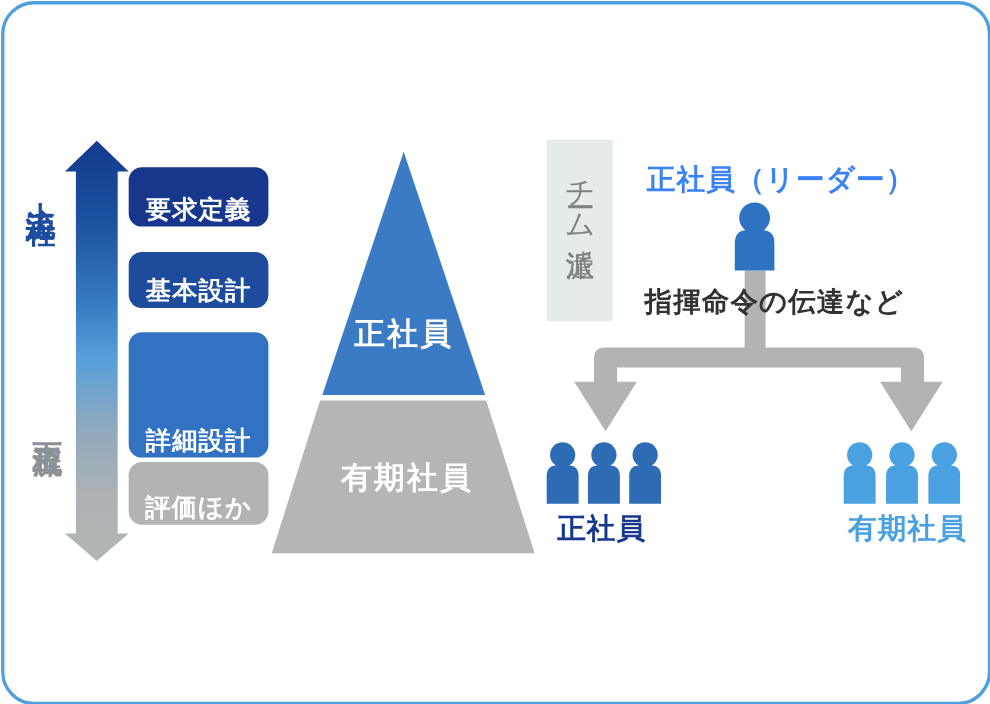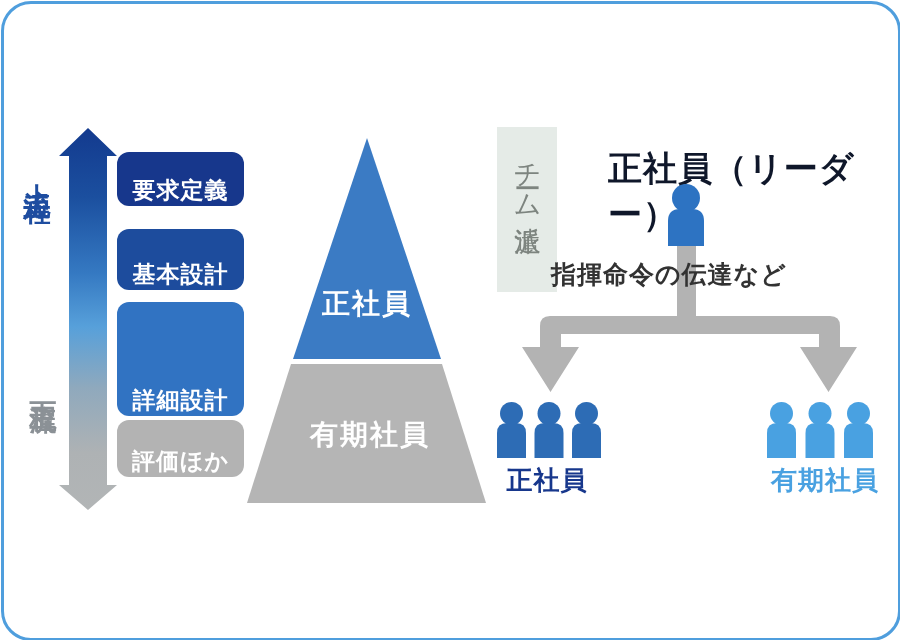--- a/index.html
+++ b/index.html
@@ -18,45 +18,44 @@
   }
   .v-up{color:#1e4da0;letter-spacing:6px;}
   .v-down{color:#8b9196;letter-spacing:2px;}
   
   .stage{
     left:117px;width:127px;border-radius:12px;color:#fff;font-weight:bold;
     font-size:23px;display:flex;align-items:flex-end;justify-content:center;
     letter-spacing:1px;
   }
   .stage1{top:152px;height:54px;background:#17378c;}
-  .stage2{top:229px;height:61px;background:#1d4c9d;}
+  .stage2{top:229px;height:51px;background:#1d4c9d;}
   .stage3{top:302px;height:114px;background:#3173c2;}
   .stage4{top:420px;height:57px;background:#b3b3b3;font-family:Liberation Mono, monospace;}
   
   .pyr-label{
     width:160px;text-align:center;color:#fff;font-weight:bold;font-size:28px;
     letter-spacing:2px;
   }
   
   .banner{
     left:497px;top:127px;width:60px;height:165px;background:#e5ebe7;
     display:flex;align-items:flex-start;justify-content:center;padding-top:17px;
     box-sizing:border-box;
   }
   .banner-text{
     writing-mode:vertical-rl;font-size:27px;color:#7d847f;line-height:1;
     letter-spacing:0px;
   }
   .leader-heading{
-    left:588px;top:146px;font-size:34px;font-weight:bold;color:#0f172a;
+    left:588px;top:146px;font-size:26px;font-weight:bold;color:#3b82f6;
     letter-spacing:1px;
-    margin-left:20px;
   }
   .command-text{
-    left:551px;top:258px;font-size:25px;font-weight:bold;color:#323232;
+    left:586px;top:258px;font-size:25px;font-weight:bold;color:#323232;
     letter-spacing:1px;z-index:5;
   }
   .group-label{
     width:120px;text-align:center;top:463px;font-size:26px;font-weight:bold;
     letter-spacing:1px;
   }
   .group-label-left{left:487px;color:#17378c;}
   .group-label-right{left:765px;color:#49a1e1;}
 </style>
 </head>

